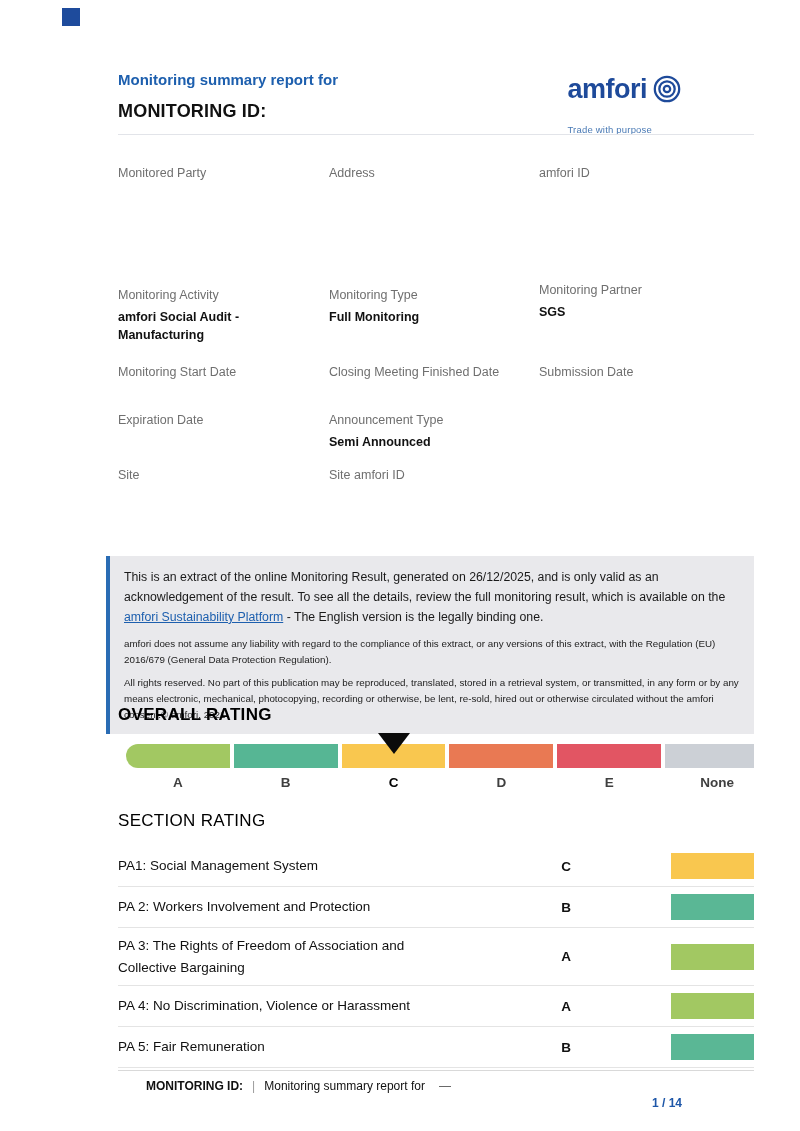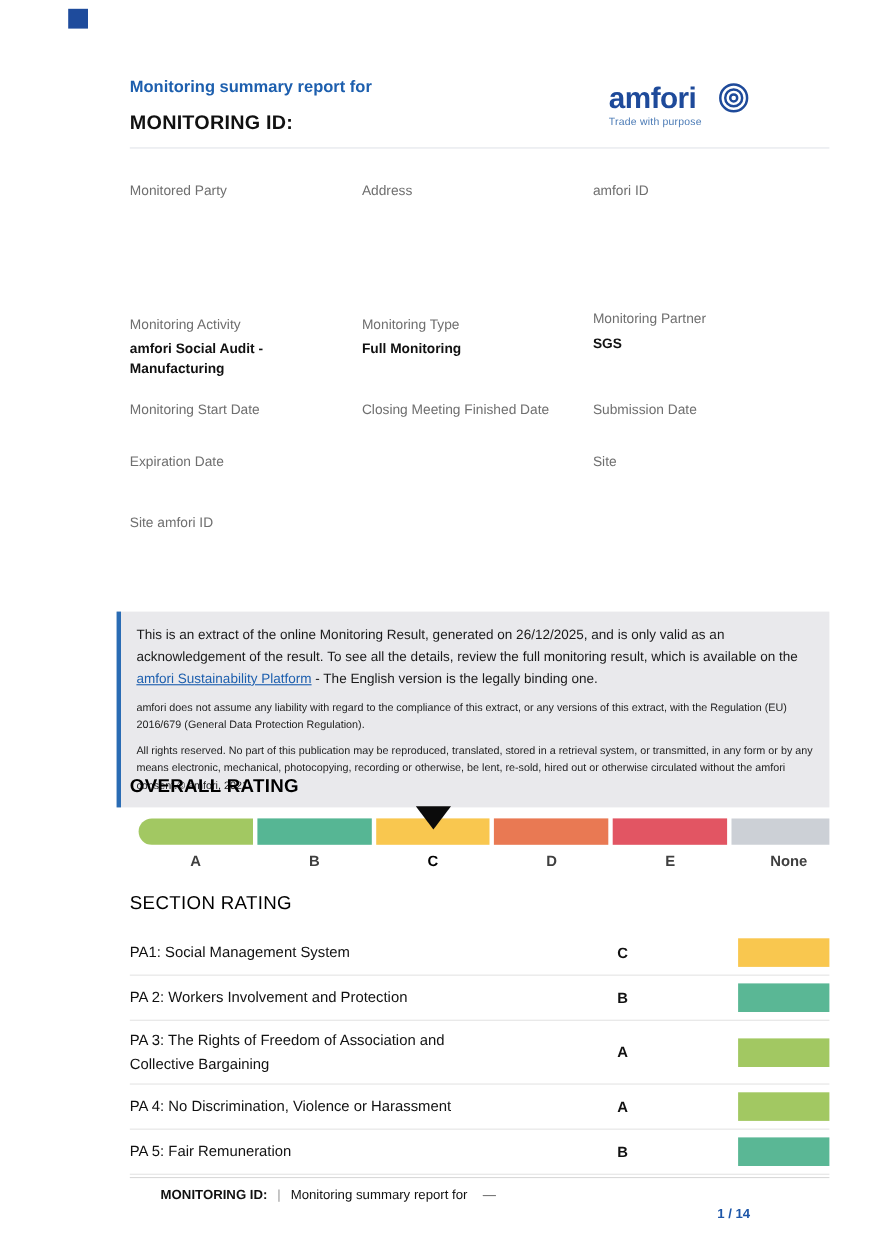--- a/index.html
+++ b/index.html
@@ -5,24 +5,24 @@
   * { box-sizing: border-box; margin: 0; padding: 0; }
   body { background: #ffffff; font-family: "Liberation Sans", sans-serif; }
   .page { position: relative; width: 708px; height: 1131px; background: #fff; overflow: hidden; margin: 0 auto; }
 
   .corner-mark { position: absolute; left: 16px; top: 8px; width: 18px; height: 18px; background: #1e4b9c; }
 
   .header-subtitle { position: absolute; left: 72px; top: 71px; font-size: 15px; font-weight: 700; color: #1d5fae; }
   .header-title { position: absolute; left: 72px; top: 101px; font-size: 18px; font-weight: 700; color: #111; letter-spacing: .2px; }
 
   .logo { position: absolute; right: 72px; top: 74px; display: flex; flex-direction: column; }
-  .logo-row { display: flex; align-items: center; gap: 19px; }
+  .logo-row { display: flex; align-items: center; gap: 5px; }
   .logo-word { font-size: 27px; font-weight: 700; color: #1e4a9a; letter-spacing: -.5px; line-height: 1; }
   .logo-icon { width: 30px; height: 30px; }
-  .logo-tagline { font-size: 9.5px; color: #4a7ab5; margin-top: 2px; letter-spacing: .2px; }
+  .logo-tagline { font-size: 9.5px; color: #4a7ab5; margin-top: 20px; letter-spacing: .2px; }
 
   .header-divider { position: absolute; left: 72px; top: 134px; width: 656px; height: 1px; background: #e2e4e9; }
 
   .info-grid { position: absolute; left: 72px; top: 165px; width: 656px; display: grid;
                grid-template-columns: 211px 210px 1fr; grid-template-rows: 122px 77px 48px 55px auto; }
   .field-label { font-size: 12.5px; color: #6f6f6f; line-height: 1.3; }
   .field-value { font-size: 12.5px; font-weight: 700; color: #111; margin-top: 5px; line-height: 1.45; max-width: 175px; }
   .cell-up { margin-top: -5px; }
 
   .disclaimer { position: absolute; left: 60px; top: 556px; width: 656px; background: #e9e9ec;
@@ -121,20 +121,24 @@
     </div>
     <div>
       <div class="field-label">Submission Date</div>
       <div class="field-value"></div>
     </div>
 
     <div>
       <div class="field-label">Expiration Date</div>
       <div class="field-value"></div>
     </div>
+    <div>
+      <div class="field-label">Announcement Type</div>
+      <div class="field-value">Semi Announced</div>
+    </div>
     <div></div>
 
     <div>
       <div class="field-label">Site</div>
       <div class="field-value"></div>
     </div>
     <div>
       <div class="field-label">Site amfori ID</div>
       <div class="field-value"></div>
     </div>

